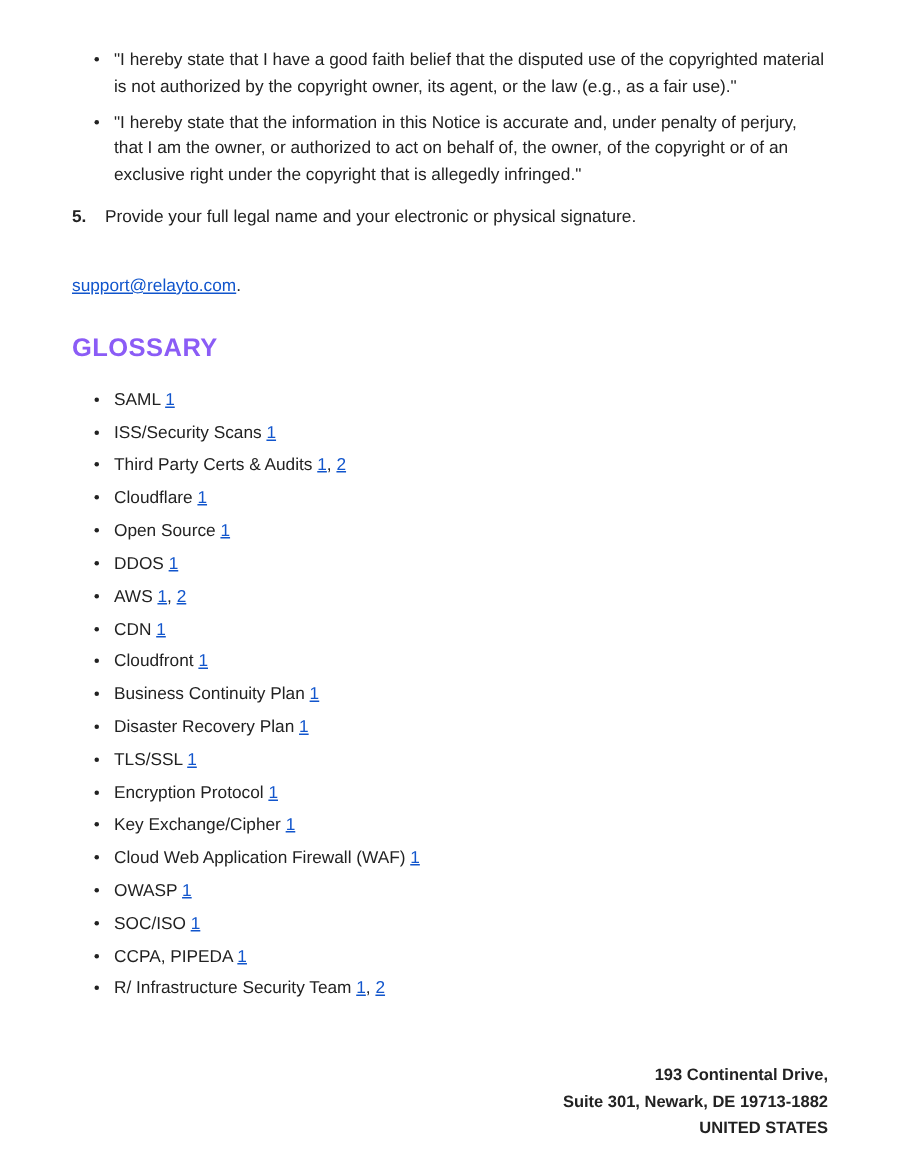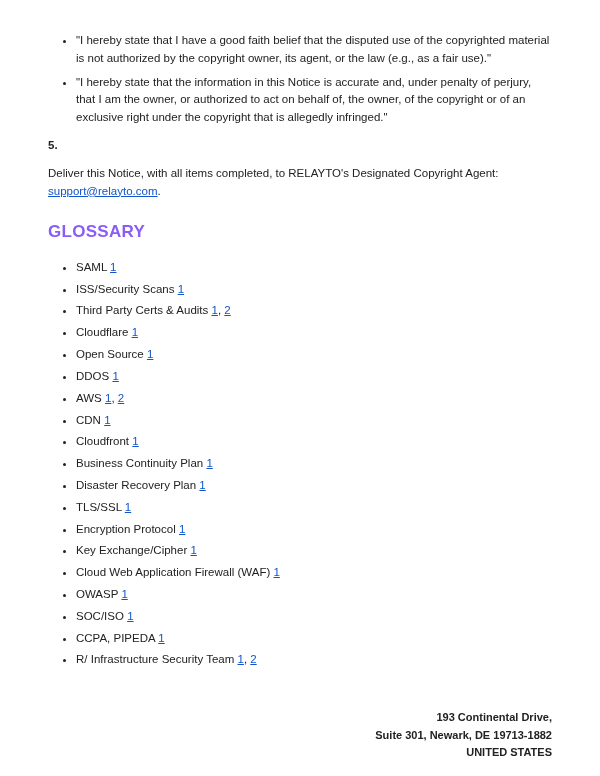--- a/index.html
+++ b/index.html
@@ -131,24 +131,24 @@
 
 <div class="page">
 
   <ul class="bullet-list">
     <li>"I hereby state that I have a good faith belief that the disputed use of the copyrighted material is not authorized by the copyright owner, its agent, or the law (e.g., as a fair use)."</li>
     <li>"I hereby state that the information in this Notice is accurate and, under penalty of perjury, that I am the owner, or authorized to act on behalf of, the owner, of the copyright or of an exclusive right under the copyright that is allegedly infringed."</li>
   </ul>
 
   <div class="numbered-item">
     <span class="num">5.</span>
+    <span>Provide your full legal name and your electronic or physical signature.</span>
   </div>
 
   <p class="deliver-text">
-    <span>Deliver this Notice, with all items completed, to RELAYTO's Designated Copyright Agent:</span>
     <br>
     <a href="#">support@relayto.com</a>.
   </p>
 
   <div class="glossary-section">
     <div class="glossary-title">GLOSSARY</div>
     <ul class="glossary-list" id="glossary-list">
     <li>SAML <a href="#">1</a></li>
         <li>ISS/Security Scans <a href="#">1</a></li>
         <li>Third Party Certs &amp; Audits <a href="#">1</a>, <a href="#">2</a></li>

